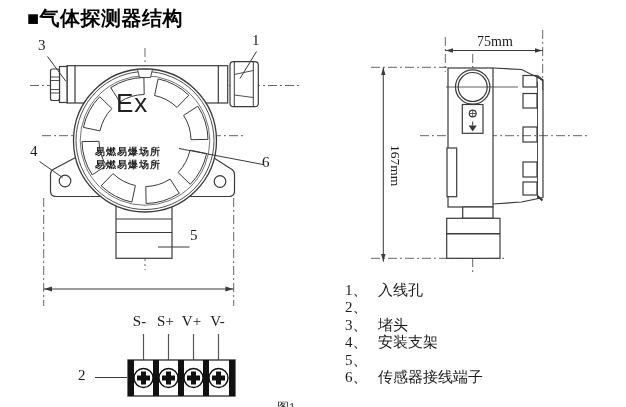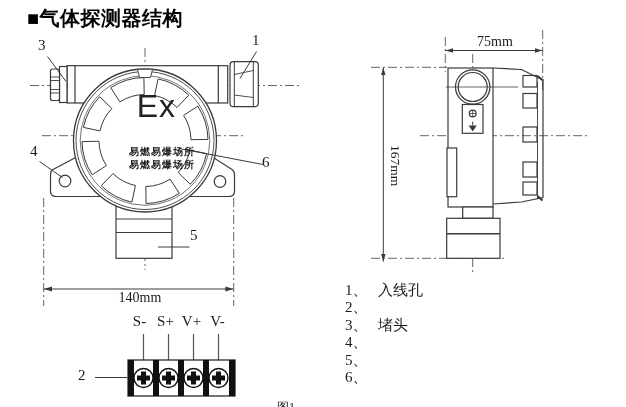--- a/index.html
+++ b/index.html
@@ -5,23 +5,23 @@
   html,body{margin:0;padding:0;background:#fff;}
   .stage{position:relative;width:626px;height:407px;background:#ffffff;overflow:hidden;
          font-family:"Liberation Serif","DejaVu Serif",serif;color:#1a1a1a;}
   .stage svg{position:absolute;left:0;top:0;}
   .txt{position:absolute;line-height:1;white-space:nowrap;}
   .title{left:27px;top:8px;font-family:"Liberation Sans","DejaVu Sans",sans-serif;
          font-weight:bold;font-size:20px;letter-spacing:0.5px;color:#000;}
   .callout{font-size:15px;}
   .c3{left:38px;top:38px;} .c1{left:252px;top:33px;} .c4{left:30px;top:144px;}
   .c6{left:262px;top:155px;} .c5{left:190px;top:228px;} .c2{left:78px;top:368px;}
-  .ex{left:116px;top:90px;width:60px;text-align:right;font-size:32px;letter-spacing:1px;
+  .ex{left:116px;top:90px;width:60px;text-align:left;font-size:26px;letter-spacing:1px;
       font-family:"Liberation Sans","DejaVu Sans",sans-serif;color:#222;}
-  .warn{left:95px;width:100px;text-align:right;font-size:10px;font-weight:bold;
+  .warn{left:95px;width:100px;text-align:left;font-size:10px;font-weight:bold;
         letter-spacing:1px;font-family:"Liberation Sans","DejaVu Sans",sans-serif;color:#222;}
   .warn1{top:147px;} .warn2{top:160px;}
   .dim{font-size:14px;text-align:center;}
   .dim140{left:100px;top:291px;width:80px;}
   .dim75{left:455px;top:35px;width:80px;}
   .dim167{left:374px;top:157px;width:40px;height:16px;font-size:13.5px;
           transform:rotate(90deg);transform-origin:center;}
   .tlabel{top:314px;width:27px;text-align:center;font-size:15px;}
   .tl0{left:126px;} .tl1{left:152px;} .tl2{left:178px;} .tl3{left:204px;}
   .figcap{left:277px;top:373px;font-size:12px;margin-top:28px;}
@@ -205,21 +205,20 @@
   <div class="txt callout c1">1</div>
   <div class="txt callout c4">4</div>
   <div class="txt callout c6">6</div>
   <div class="txt callout c5">5</div>
   <div class="txt callout c2">2</div>
 
   <div class="txt ex">Ex</div>
   <div class="txt warn warn1">易燃易爆场所</div>
   <div class="txt warn warn2">易燃易爆场所</div>
 
-  <div class="txt dim dim140">140mm</div>
   <div class="txt dim dim75">75mm</div>
   <div class="txt dim dim167">167mm</div>
 
   <div class="txt tlabel tl0">S-</div>
   <div class="txt tlabel tl1">S+</div>
   <div class="txt tlabel tl2">V+</div>
   <div class="txt tlabel tl3">V-</div>
 
   <div class="txt figcap">图1</div>
 
@@ -230,22 +229,24 @@
     </div>
     <div class="row">
       <span class="num">2、</span>
     </div>
     <div class="row">
       <span class="num">3、</span>
       <span>堵头</span>
     </div>
     <div class="row">
       <span class="num">4、</span>
+      <span>安装支架</span>
     </div>
     <div class="row">
       <span class="num">5、</span>
     </div>
     <div class="row">
       <span class="num">6、</span>
+      <span>传感器接线端子</span>
     </div>
   </div>
 
 </div>
 
 </body></html>

